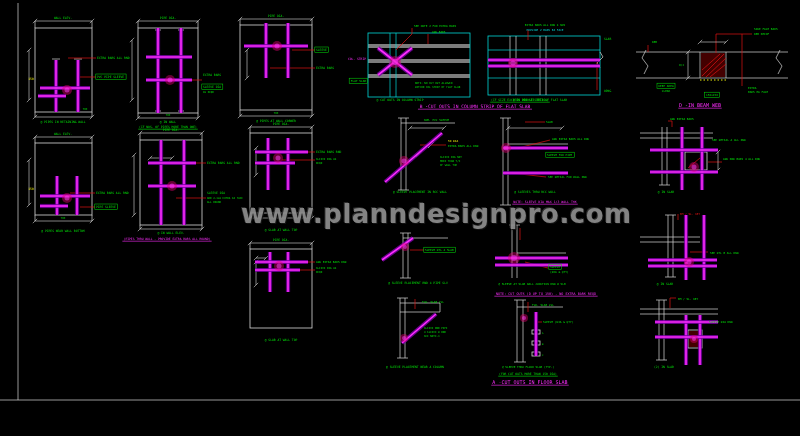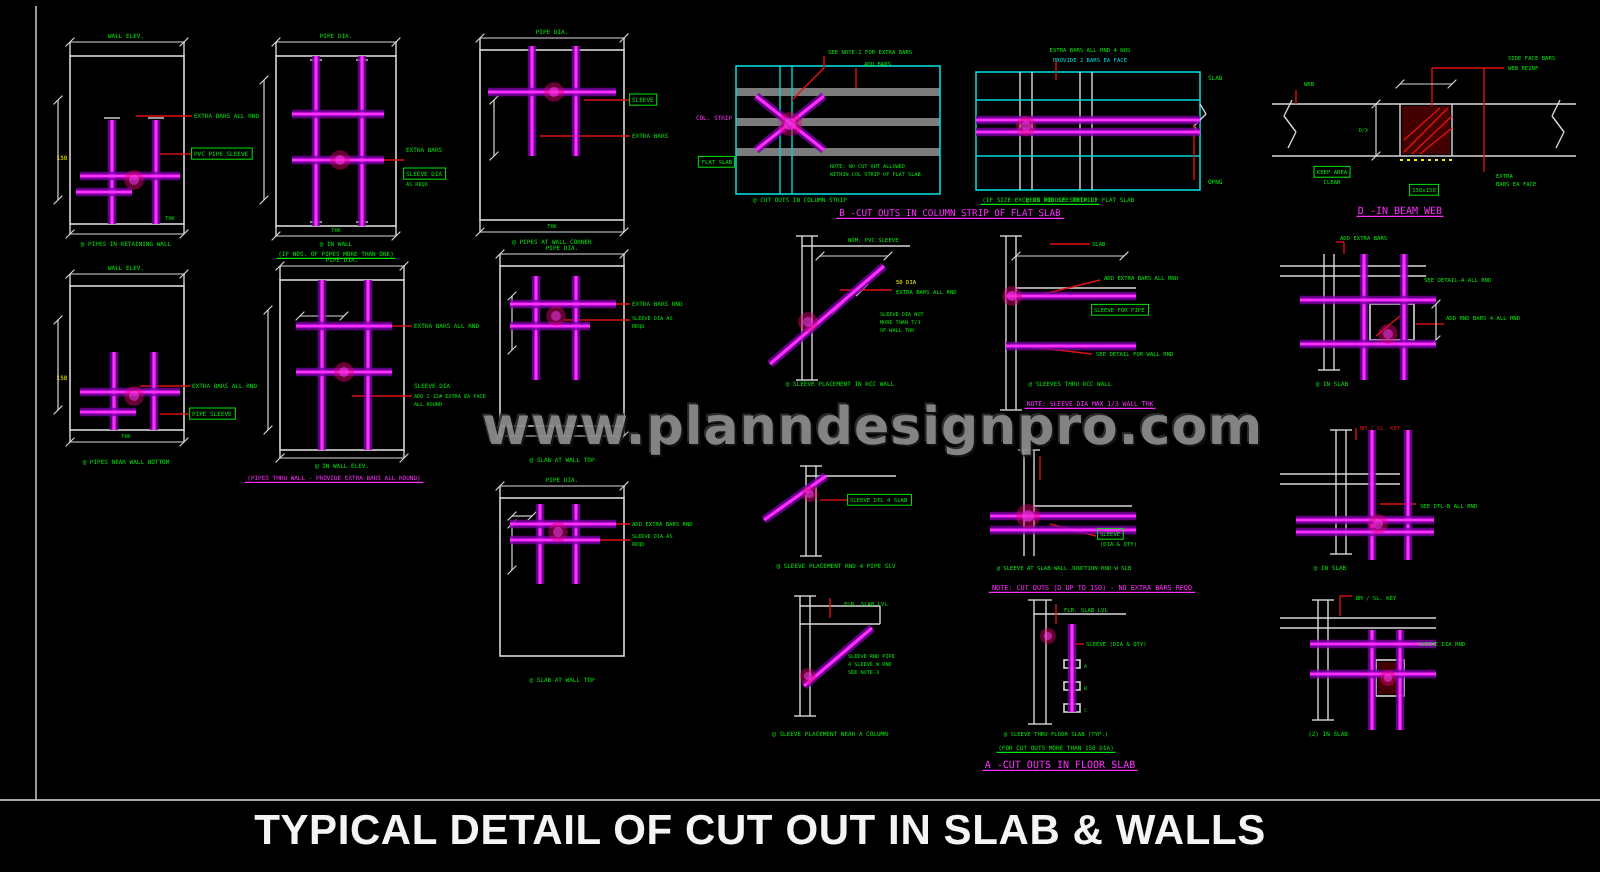--- a/index.html
+++ b/index.html
@@ -571,14 +571,13 @@
         <text x="542" y="345" fill="#00e608" font-size="2.4" text-anchor="start">B</text>
         <text x="542" y="356" fill="#00e608" font-size="2.4" text-anchor="start">C</text>
         <text x="528" y="368" fill="#00e608" font-size="2.8" text-anchor="middle">@ SLEEVE THRU FLOOR SLAB (TYP.)</text>
         <text x="528" y="375" fill="#00e608" font-size="3" text-anchor="middle">(FOR CUT OUTS MORE THAN 150 DIA)</text>
         <line x1="498.24" y1="376.2" x2="557.76" y2="376.2" stroke="#00e608" stroke-width="0.6"></line>
         <text x="530" y="384" fill="#ff2dff" font-size="5" text-anchor="middle">A -CUT OUTS IN FLOOR SLAB</text>
         <line x1="491.25" y1="385.2" x2="568.75" y2="385.2" stroke="#ff2dff" stroke-width="0.6"></line>
       </g>
     </svg>
   <div id="watermark">www.planndesignpro.com</div>
-  <div id="titlebar">TYPICAL DETAIL OF CUT OUT IN SLAB &amp; WALLS</div>
 </div>
 
 </body></html>

